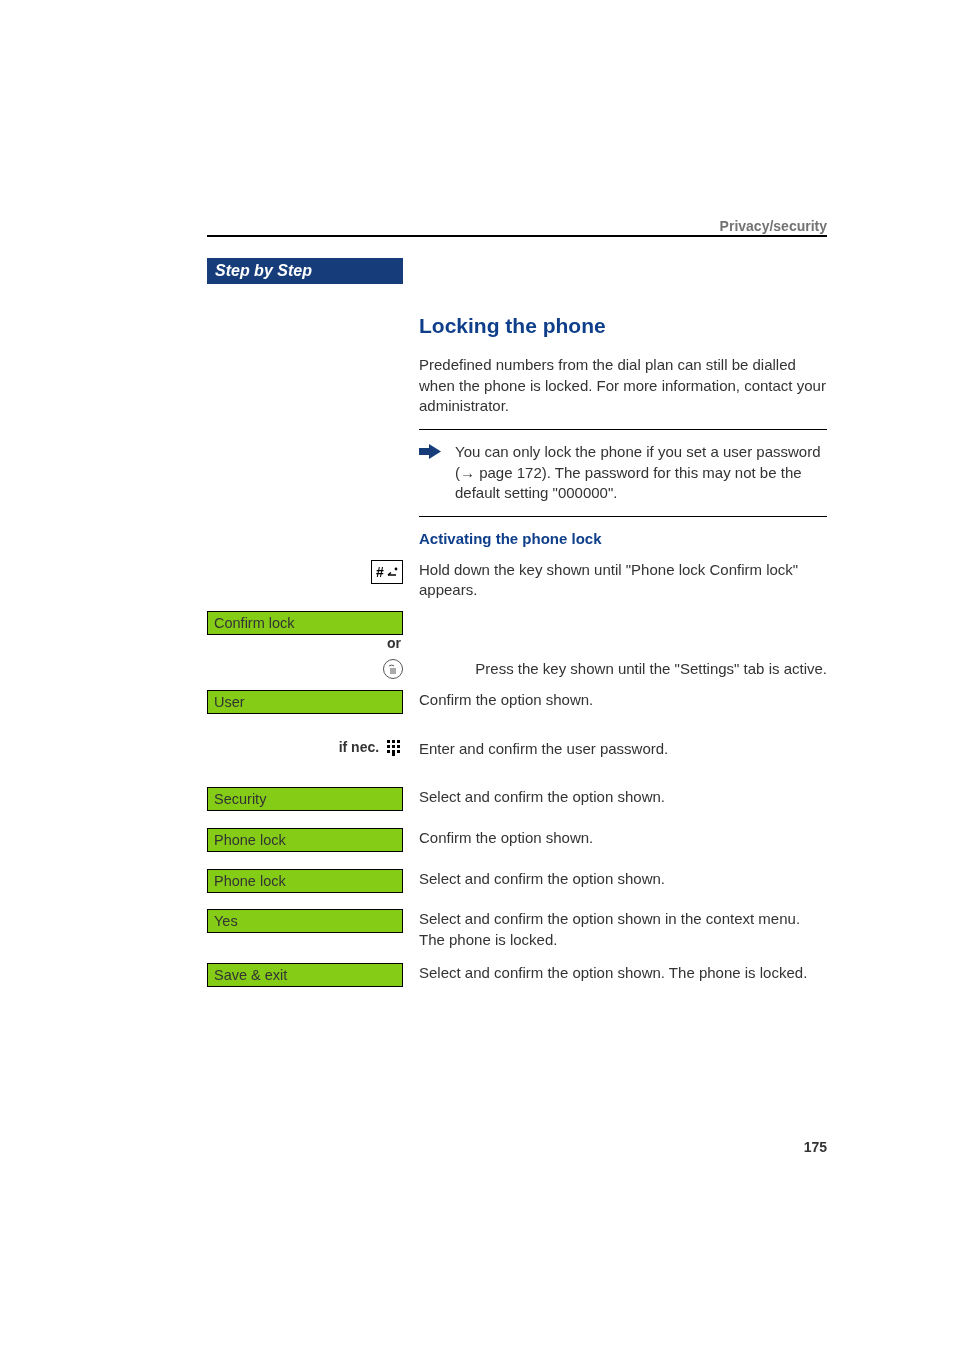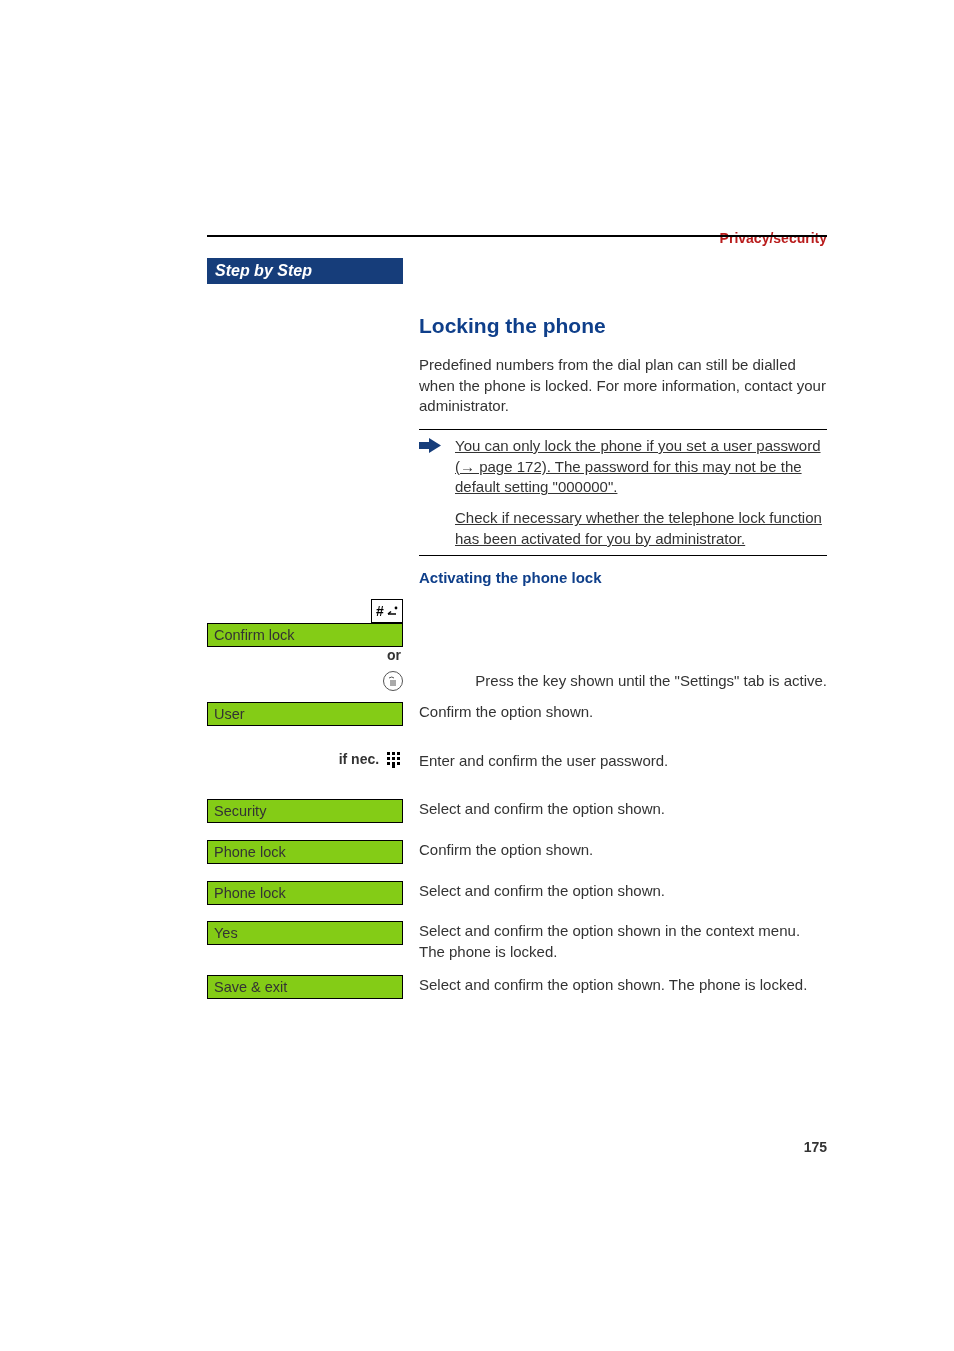--- a/index.html
+++ b/index.html
@@ -16,24 +16,24 @@
     position: relative;
     box-sizing: border-box;
   }
   .header-area {
     position: relative;
     height: 238px;
   }
   .header-title {
     position: absolute;
     right: 127px;
-    top: 230px;
+    top: 218px;
     font-weight: bold;
     font-size: 14px;
-    color: #b91c1c;
+    color: #737373;
   }
   .rule {
     position: absolute;
     left: 207px;
     right: 127px;
     top: 235px;
     height: 2px;
     background: #000;
   }
   .content {
@@ -72,23 +72,22 @@
     font-weight: bold;
     font-size: 21px;
     margin: 28px 0 14px 0;
   }
   .para {
     margin: 0 0 12px 0;
   }
   .note-box {
     border-top: 1.5px solid #000;
     border-bottom: 1.5px solid #000;
-    padding: 6px 0;
+    padding: 12px 0;
     margin: 2px 0 12px 0;
-    text-decoration: underline;
   }
   .note-inner {
     display: flex;
     gap: 10px;
   }
   .note-text {
     flex: 1;
   }
   .note-text p {
     margin: 0 0 10px 0;
@@ -179,41 +178,41 @@
         <div class="note-box">
           <div class="note-inner">
             <div>
               <svg width="26" height="22" viewBox="0 0 26 22">
                 <rect x="0" y="6" width="10" height="7" fill="#163d7a"></rect>
                 <polygon points="10,2 10,17 22,9.5" fill="#163d7a"></polygon>
               </svg>
             </div>
             <div class="note-text">
               <p><span>You can only lock the phone if you set a user password (→ page 172). The password for this may not be the default setting "000000".</span></p>
-              <p>Check if necessary whether the telephone lock function has been activated for you by administrator.</p>
             </div>
           </div>
         </div>
 
         <div class="sub-h">Activating the phone lock</div>
       </div>
     </div>
 
     <div class="two-col-row">
       <div class="sidebar" style="text-align:right;">
         <span class="key-box hash-key">
           <svg width="26" height="16" viewBox="0 0 26 16">
             <text x="2" y="13" font-size="14" font-weight="bold" fill="#000">#</text>
             <circle cx="22" cy="5" r="1.4" fill="#000"></circle>
             <path d="M 14 11 L 22 11" stroke="#000" stroke-width="1.5"></path>
             <path d="M 14 11 L 17 8.5" stroke="#000" stroke-width="1.5"></path>
           </svg>
         </span>
       </div>
       <div class="main">
+        <p class="para" style="margin-bottom:10px;">Hold down the key shown until "Phone lock Confirm lock" appears.</p>
       </div>
     </div>
 
     <div class="two-col-row">
       <div class="sidebar">
         <div class="menu-box">Confirm lock</div>
       </div>
     </div>
 
     <div class="two-col-row">

